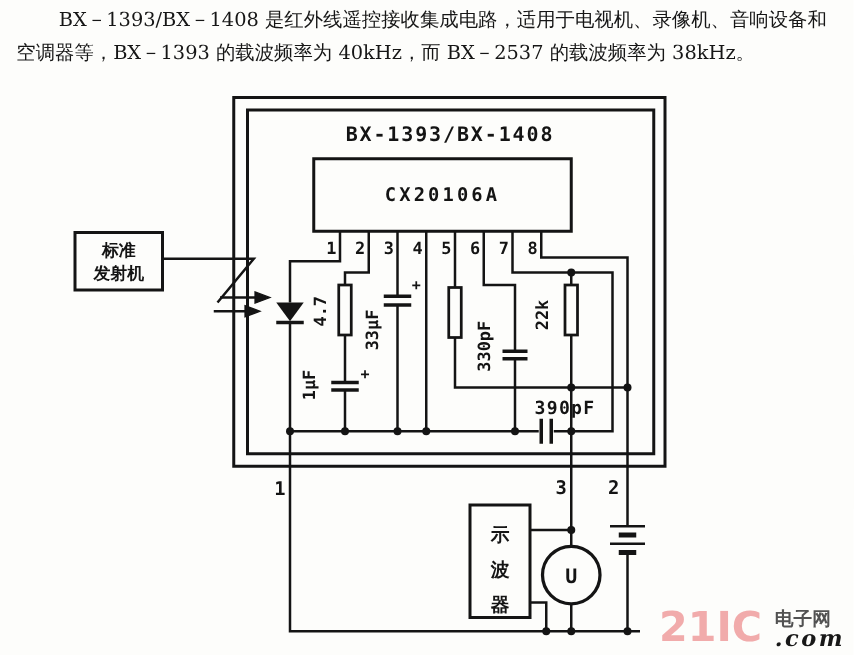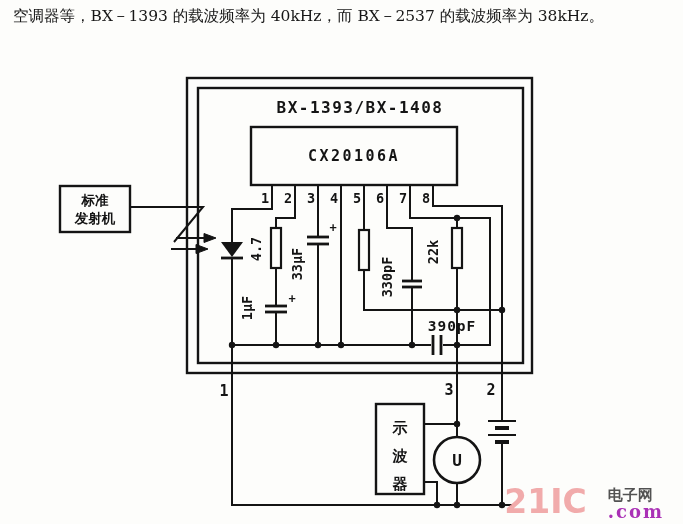--- a/index.html
+++ b/index.html
@@ -12,43 +12,44 @@
     font-size:15.5px;line-height:26px;color:#161616;
   }
   .desc .l1{text-indent:2.2em;}
   svg{position:absolute;left:0;top:0;}
   svg text{
     font-family:"DejaVu Sans Mono", monospace;
     font-weight:bold;fill:#141414;
   }
   svg text.cjk{font-family:"DejaVu Sans", sans-serif;font-weight:bold;}
   .watermark{
-    position:absolute;right:19px;bottom:5px;display:flex;align-items:flex-start;
-    gap:21px;opacity:.9;
+    position:absolute;right:7px;bottom:5px;display:flex;align-items:flex-start;
+    gap:10px;opacity:.9;
   }
   .wm-brand{
     font-family:"DejaVu Sans", sans-serif;font-weight:bold;
     font-size:33px;line-height:30px;color:#f0a3a3;letter-spacing:0px;
   }
   .wm-col{display:flex;flex-direction:column;align-items:flex-start;}
   .wm-cn{
     font-family:"DejaVu Sans", sans-serif;font-weight:bold;
     font-size:15px;line-height:17px;color:#404040;
   }
   .wm-com{
-    font-family:"DejaVu Serif", serif;font-weight:bold;
-    font-size:18px;line-height:15px;color:#a21caf;letter-spacing:2px;
+    font-family:"DejaVu Serif", serif;font-style:italic;font-weight:bold;
+    font-size:18px;line-height:15px;color:#000000;letter-spacing:2px;
   }
 </style>
 </head>
 <body>
 
 <div class="page">
 
   <div class="desc">
+    <div class="l1">BX－1393/BX－1408 是红外线遥控接收集成电路，适用于电视机、录像机、音响设备和</div>
     <div class="l2">空调器等，BX－1393 的载波频率为 40kHz，而 BX－2537 的载波频率为 38kHz。</div>
   </div>
 
   <svg viewBox="0 0 683 524" width="683" height="524">
 
     <g fill="none" stroke="#141414" stroke-width="2.4">
       <rect x="187" y="78" width="345" height="295"></rect>
       <rect x="198" y="88" width="325" height="275"></rect>
       <rect x="251" y="127" width="206" height="58"></rect>
       <rect x="60" y="186" width="70" height="46"></rect>

